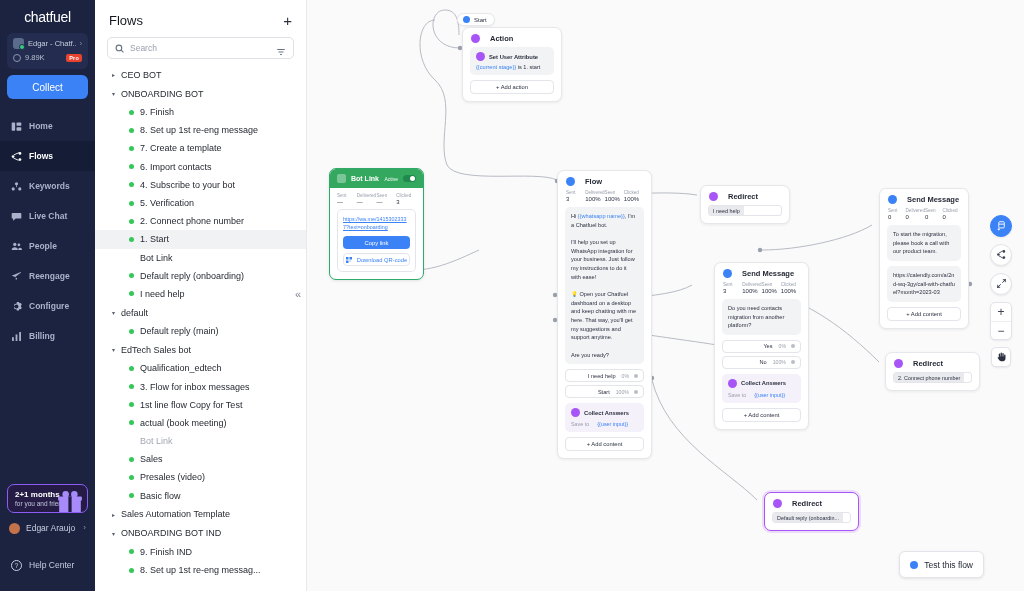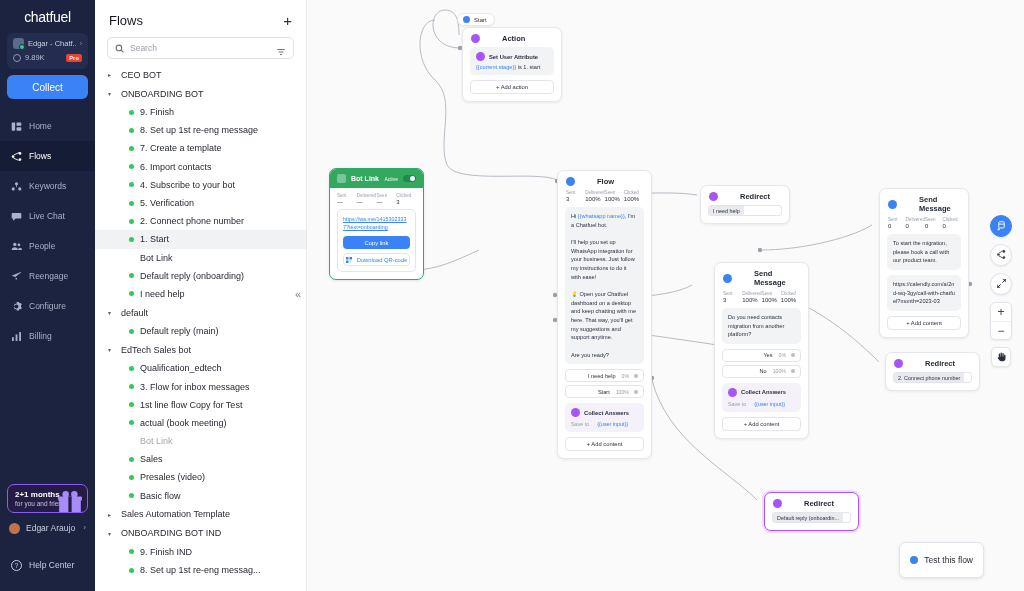--- a/index.html
+++ b/index.html
@@ -44,21 +44,21 @@
   .acct-credits { color: #b7bfd2; font-size: 7.5px; flex: 1; }
   .pro-badge {
     background: #e8432f; color: #fff; font-size: 5.5px; font-weight: bold;
     padding: 1px 3px; border-radius: 2px; letter-spacing: .2px;
   }
   .upgrade-btn {
     margin: 0 7px; background: #3b82f6; color: #fff; border: none;
     border-radius: 6px; height: 24px; font-size: 10px;
     font-family: "Liberation Sans", sans-serif; cursor: pointer;
   }
-  .nav-list { margin-top: 12px; }
+  .nav-list { margin-top: 12px; font-weight: bold; }
   .nav-item {
     display: flex; align-items: center; gap: 7px;
     height: 30px; padding-left: 11px; color: #a9b2c8; font-size: 8.5px;
     cursor: pointer; position: relative;
   }
   .nav-item.active { background: #151c35; color: #fff; }
   .nav-item .ic { width: 11px; height: 11px; display: flex; align-items: center; justify-content: center; flex: 0 0 11px; }
   .nav-item .ic svg { width: 11px; height: 11px; fill: currentColor; }
   .nav-bottom { position: absolute; bottom: 4px; left: 0; right: 0; padding-bottom: 8px; }
   .promo {
@@ -101,21 +101,21 @@
     border: 1px solid #dfe1e6; border-radius: 5px; padding: 0 7px; background: #fff;
   }
   .search-box svg { width: 9px; height: 9px; fill: none; stroke: #6a7183; stroke-width: 2; flex: 0 0 9px; }
   .search-input {
     border: none; outline: none; flex: 1; font-size: 8.5px; color: #2b3040;
     font-family: "Liberation Sans", sans-serif; background: transparent;
   }
   .search-input::placeholder { color: #9aa0ad; }
   .filter-ic { width: 10px; height: 10px; flex: 0 0 10px; }
   .filter-ic svg { width: 10px; height: 10px; stroke: #6a7183; stroke-width: 1.6; }
-  .tree { overflow: hidden; }
+  .tree { overflow: hidden; text-align: right; }
   .grp {
     display: flex; align-items: center; gap: 6px; height: 19px;
     padding-left: 13px; cursor: pointer;
   }
   .caret { font-size: 6px; color: #5b6170; width: 7px; flex: 0 0 7px; }
   .grp-label { font-size: 9px; color: #262a33; }
   .leaf {
     display: flex; align-items: center; gap: 6px; height: 18.2px;
     padding-left: 34px; cursor: pointer;
   }
@@ -130,21 +130,21 @@
   }
 
   
   .canvas { flex: 1; position: relative; background: #fafafa; overflow: hidden; }
   .edges { position: absolute; inset: 0; width: 717px; height: 591px; }
   .node {
     position: absolute; background: #fff; border: 1px solid #e6e7eb;
     border-radius: 7px; box-shadow: 0 1px 3px rgba(20,25,40,.07);
   }
   .n-head {
-    display: flex; align-items: center; gap: 22px; padding: 6px 8px 4px;
+    display: flex; align-items: center; gap: 10px; padding: 6px 8px 4px;
   }
   .n-ico { width: 9px; height: 9px; border-radius: 50%; flex: 0 0 9px; }
   .n-ico.purple { background: #a855f7; }
   .n-ico.blue { background: #3b82f6; }
   .n-title { font-size: 7.5px; color: #1f2430; font-weight: bold; }
   .stats { display: flex; padding: 0 8px 5px; gap: 0; }
   .stat { flex: 1; }
   .stat-l { font-size: 4.6px; color: #9aa0ad; }
   .stat-v { font-size: 6px; color: #2b3040; margin-top: 1px; }
   .bubble {
@@ -248,21 +248,21 @@
   .zoombtn {
     width: 20px; height: 18px; display: flex; align-items: center; justify-content: center;
     font-size: 12px; color: #3c4250; cursor: pointer;
   }
   .zoombtn + .zoombtn { border-top: 1px solid #eceef1; }
   .tool.square { border-radius: 5px; width: 20px; height: 20px; }
 
   
   .testflow {
     position: absolute; right: 40px; bottom: 13px; background: #fff;
-    border: 1px solid #e3e4e9; border-radius: 6px; height: 36px;
+    border: 1px solid #e3e4e9; border-radius: 6px; height: 27px;
     display: flex; align-items: center; gap: 6px; padding: 0 10px;
     box-shadow: 0 1px 3px rgba(20,25,40,.1); font-size: 8.5px; color: #1f2430; cursor: pointer;
   }
   .testflow .td { width: 8px; height: 8px; border-radius: 50%; background: #3b82f6; }
 </style>
 </head>
 <body>
 
 <div class="app">
 

